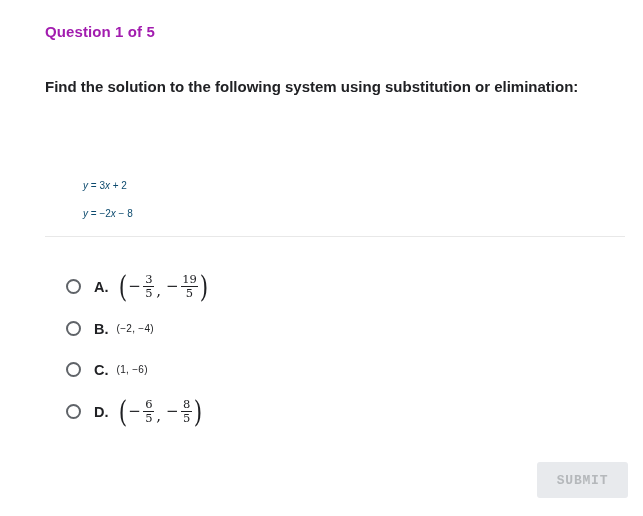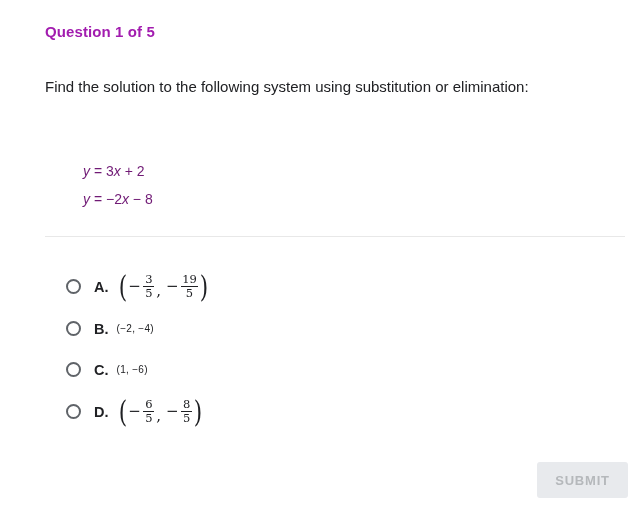--- a/index.html
+++ b/index.html
@@ -36,30 +36,31 @@
 
   
   .prompt {
     position: absolute;
     left: 45px;
     top: 72px;
     width: 540px;
     font-size: 15px;
     line-height: 30px;
     color: #202124;
+    font-weight: bold;
   }
 
   
   .equations {
     position: absolute;
     left: 83px;
-    top: 157px;
-    font-size: 14px;
+    top: 172px;
+    font-size: 10px;
     line-height: 28px;
-    color: #701a75;
+    color: #0c4a6e;
   }
   .eq-line { white-space: nowrap; }
   .mvar {
     font-style: italic;
   }
 
   
   .divider {
     position: absolute;
     left: 45px;
@@ -178,21 +179,21 @@
   .submit-button {
     position: absolute;
     left: 537px;
     top: 462px;
     width: 91px;
     height: 36px;
     border: none;
     border-radius: 3px;
     background: #e8eaed;
     color: #b5b8bb;
-    font-family: Liberation Sans, sans-serif;
+    font-family: Liberation Mono, monospace;
     font-size: 13px;
     font-weight: bold;
     letter-spacing: 0.8px;
     cursor: default;
     display: flex;
     align-items: center;
     justify-content: center;
   }
 </style>
 </head>

